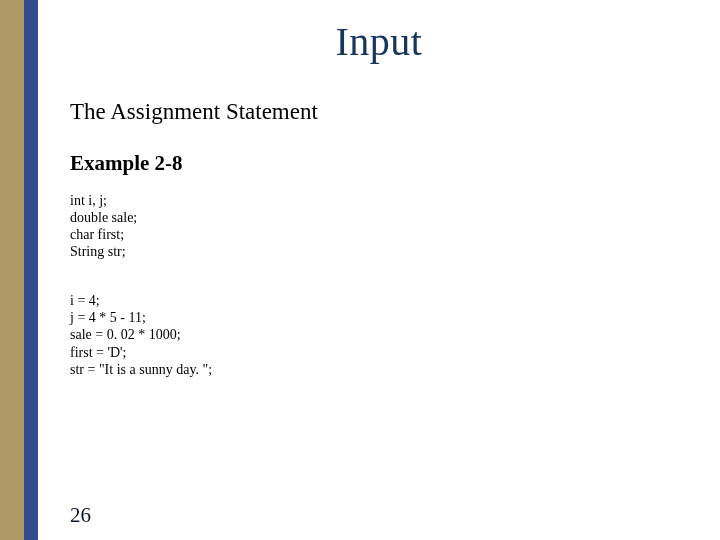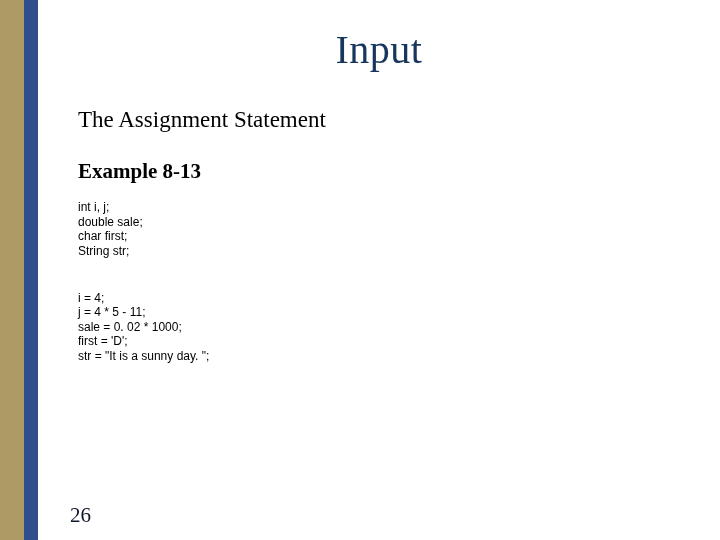--- a/index.html
+++ b/index.html
@@ -23,21 +23,21 @@
     left: 24px;
     width: 14px;
     background: #314e8c;
   }
   .content {
     position: absolute;
     left: 38px;
     top: 0;
     width: 682px;
     height: 540px;
-    padding: 8px;
+    padding: 0;
   }
   .title {
     text-align: center;
     color: #17365d;
     font-size: 40px;
     font-weight: 400;
     margin-top: 18px;
     margin-bottom: 34px;
     letter-spacing: 0.5px;
   }
@@ -52,22 +52,22 @@
     margin-bottom: 18px;
   }
   .mono {
     font-family: "Courier New", Courier, monospace;
     font-size: 21px;
     color: #000;
     white-space: pre;
     line-height: 1.18;
   }
   .mono-small {
-    font-family: Liberation Sans, sans-serif;
-    font-size: 12px;
+    font-family: Liberation Serif, serif;
+    font-size: 14px;
     color: #000;
     white-space: pre;
     line-height: 1.22;
   }
   .indent {
     padding-left: 30px;
   }
   .example {
     font-size: 21px;
     font-weight: bold;
@@ -102,21 +102,21 @@
 
 <div class="stripe stripe-gold"></div>
 <div class="stripe stripe-blue"></div>
 
 <div class="content">
   <h1 class="title">Input</h1>
 
   <div class="body">
     <div class="heading">The Assignment Statement</div>
 
-    <div class="example">Example 8-13</div>
+    <div class="example">Example 2-8</div>
 
     <div class="mono-small">int i, j;
 double sale;
 char first;
 String str;</div>
 
     <div class="mono-small block2">i = 4;
 j = 4 * 5 - 11;
 sale = 0. 02 * 1000;
 first = 'D';

